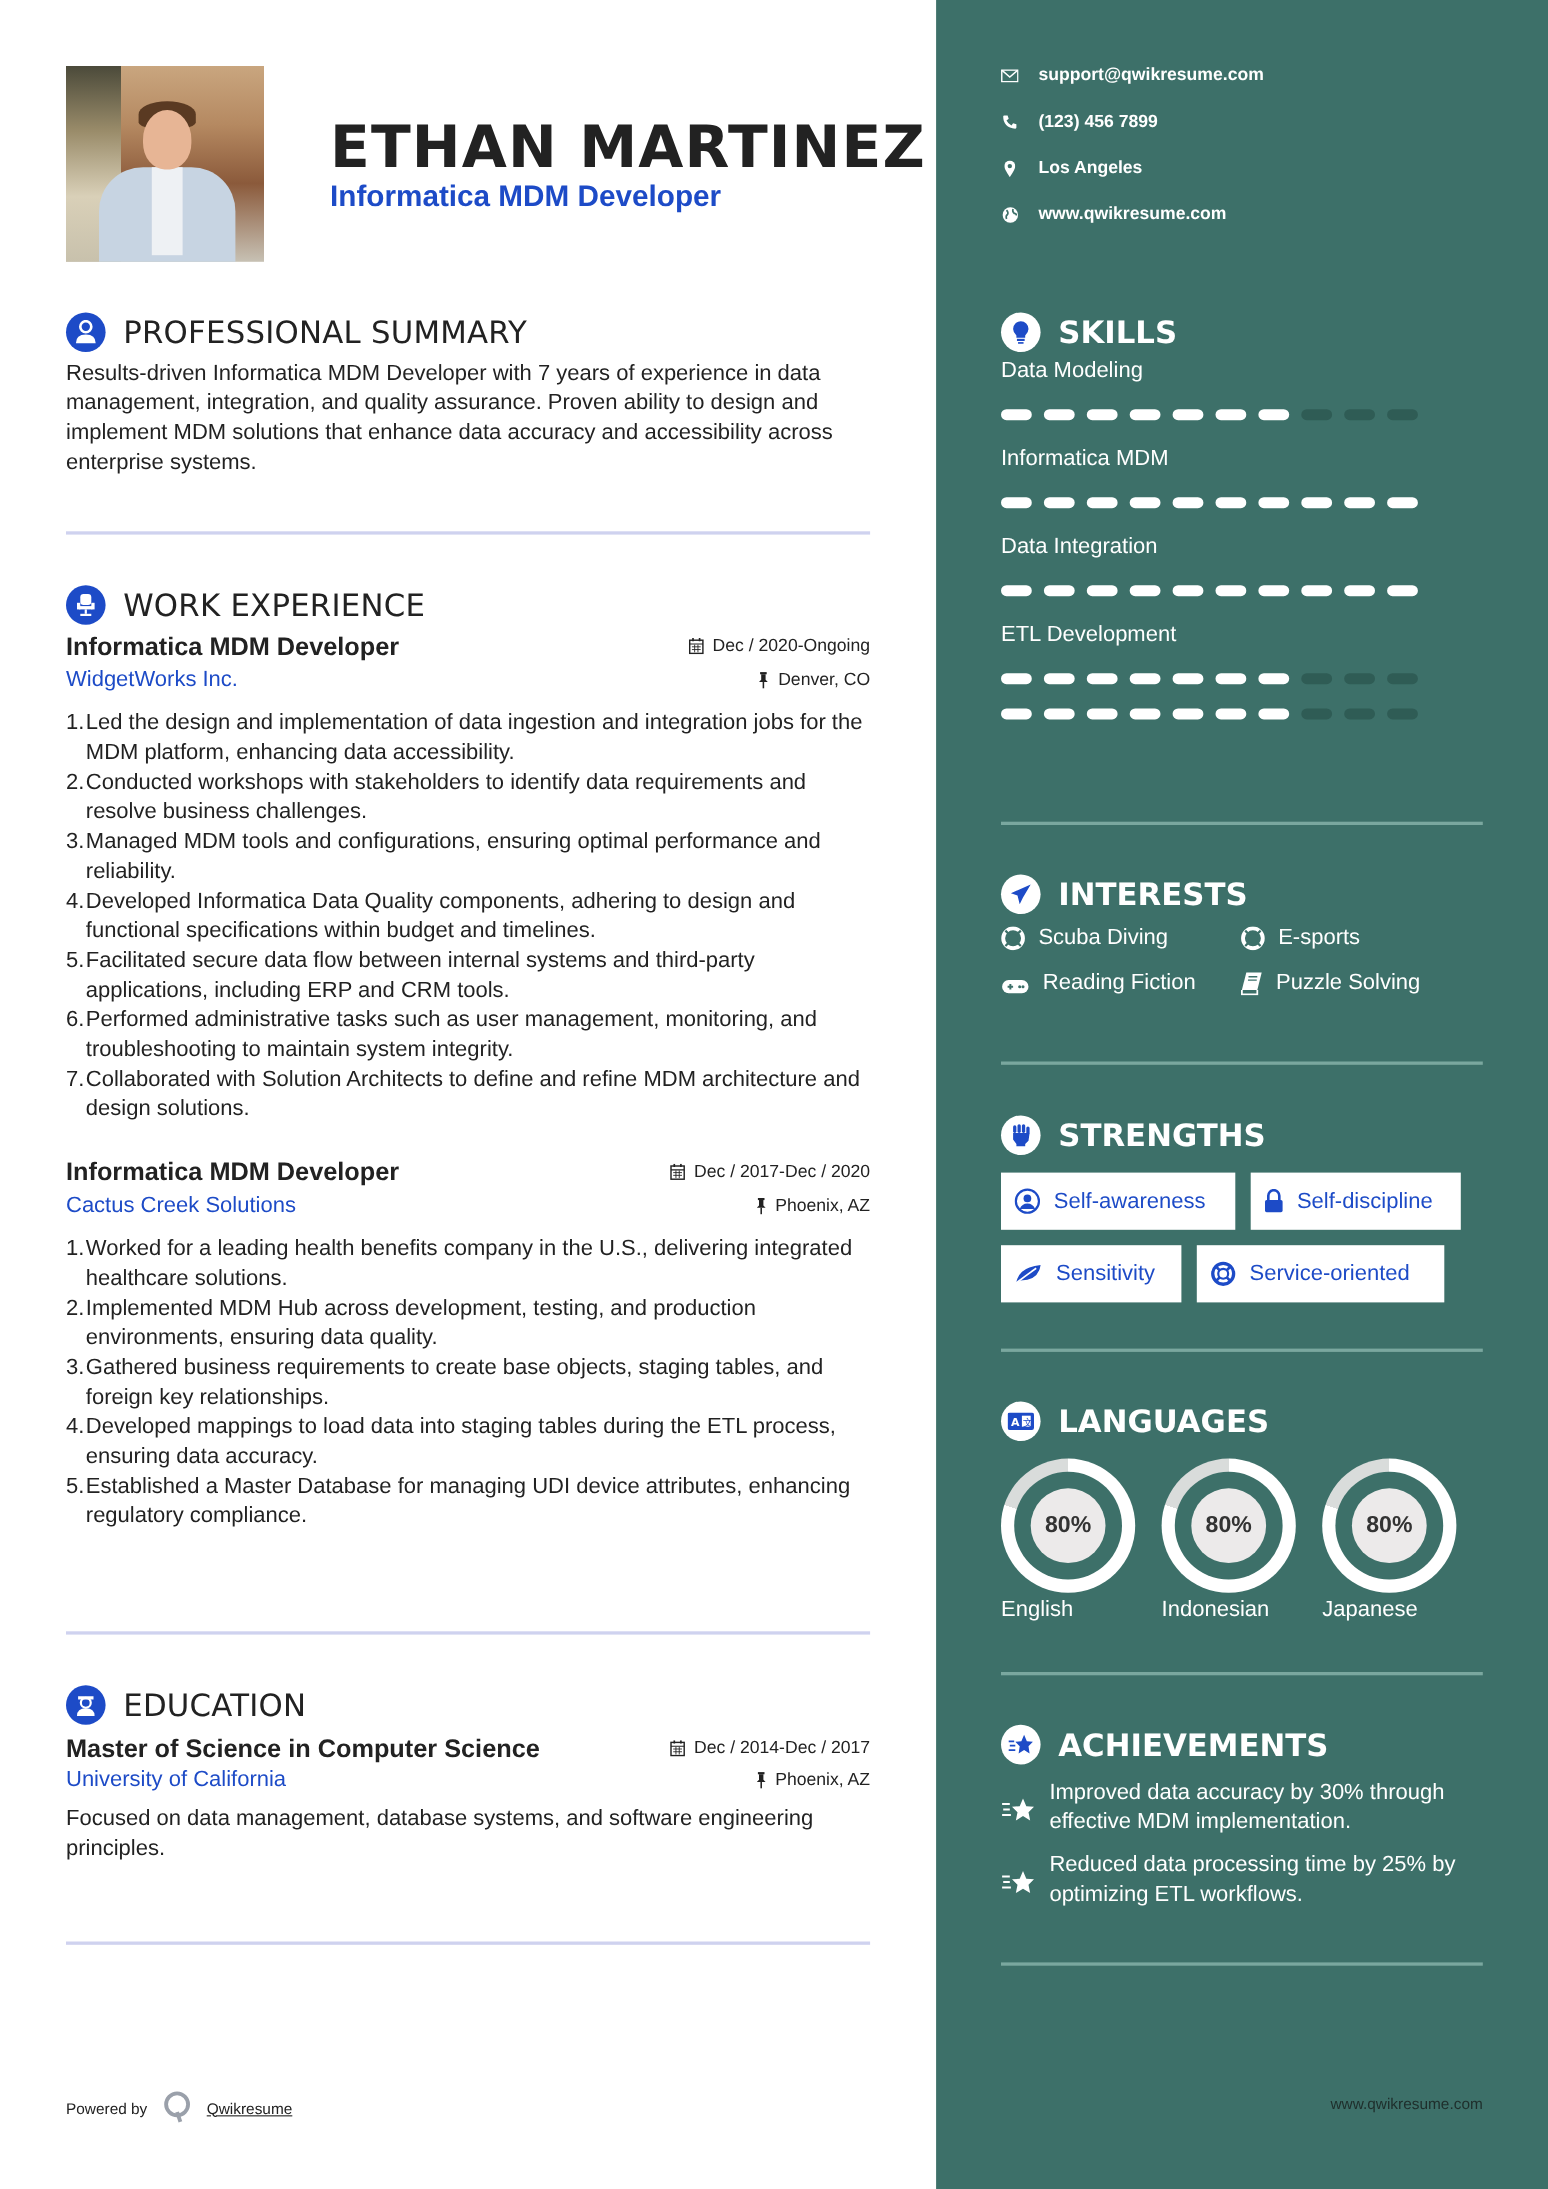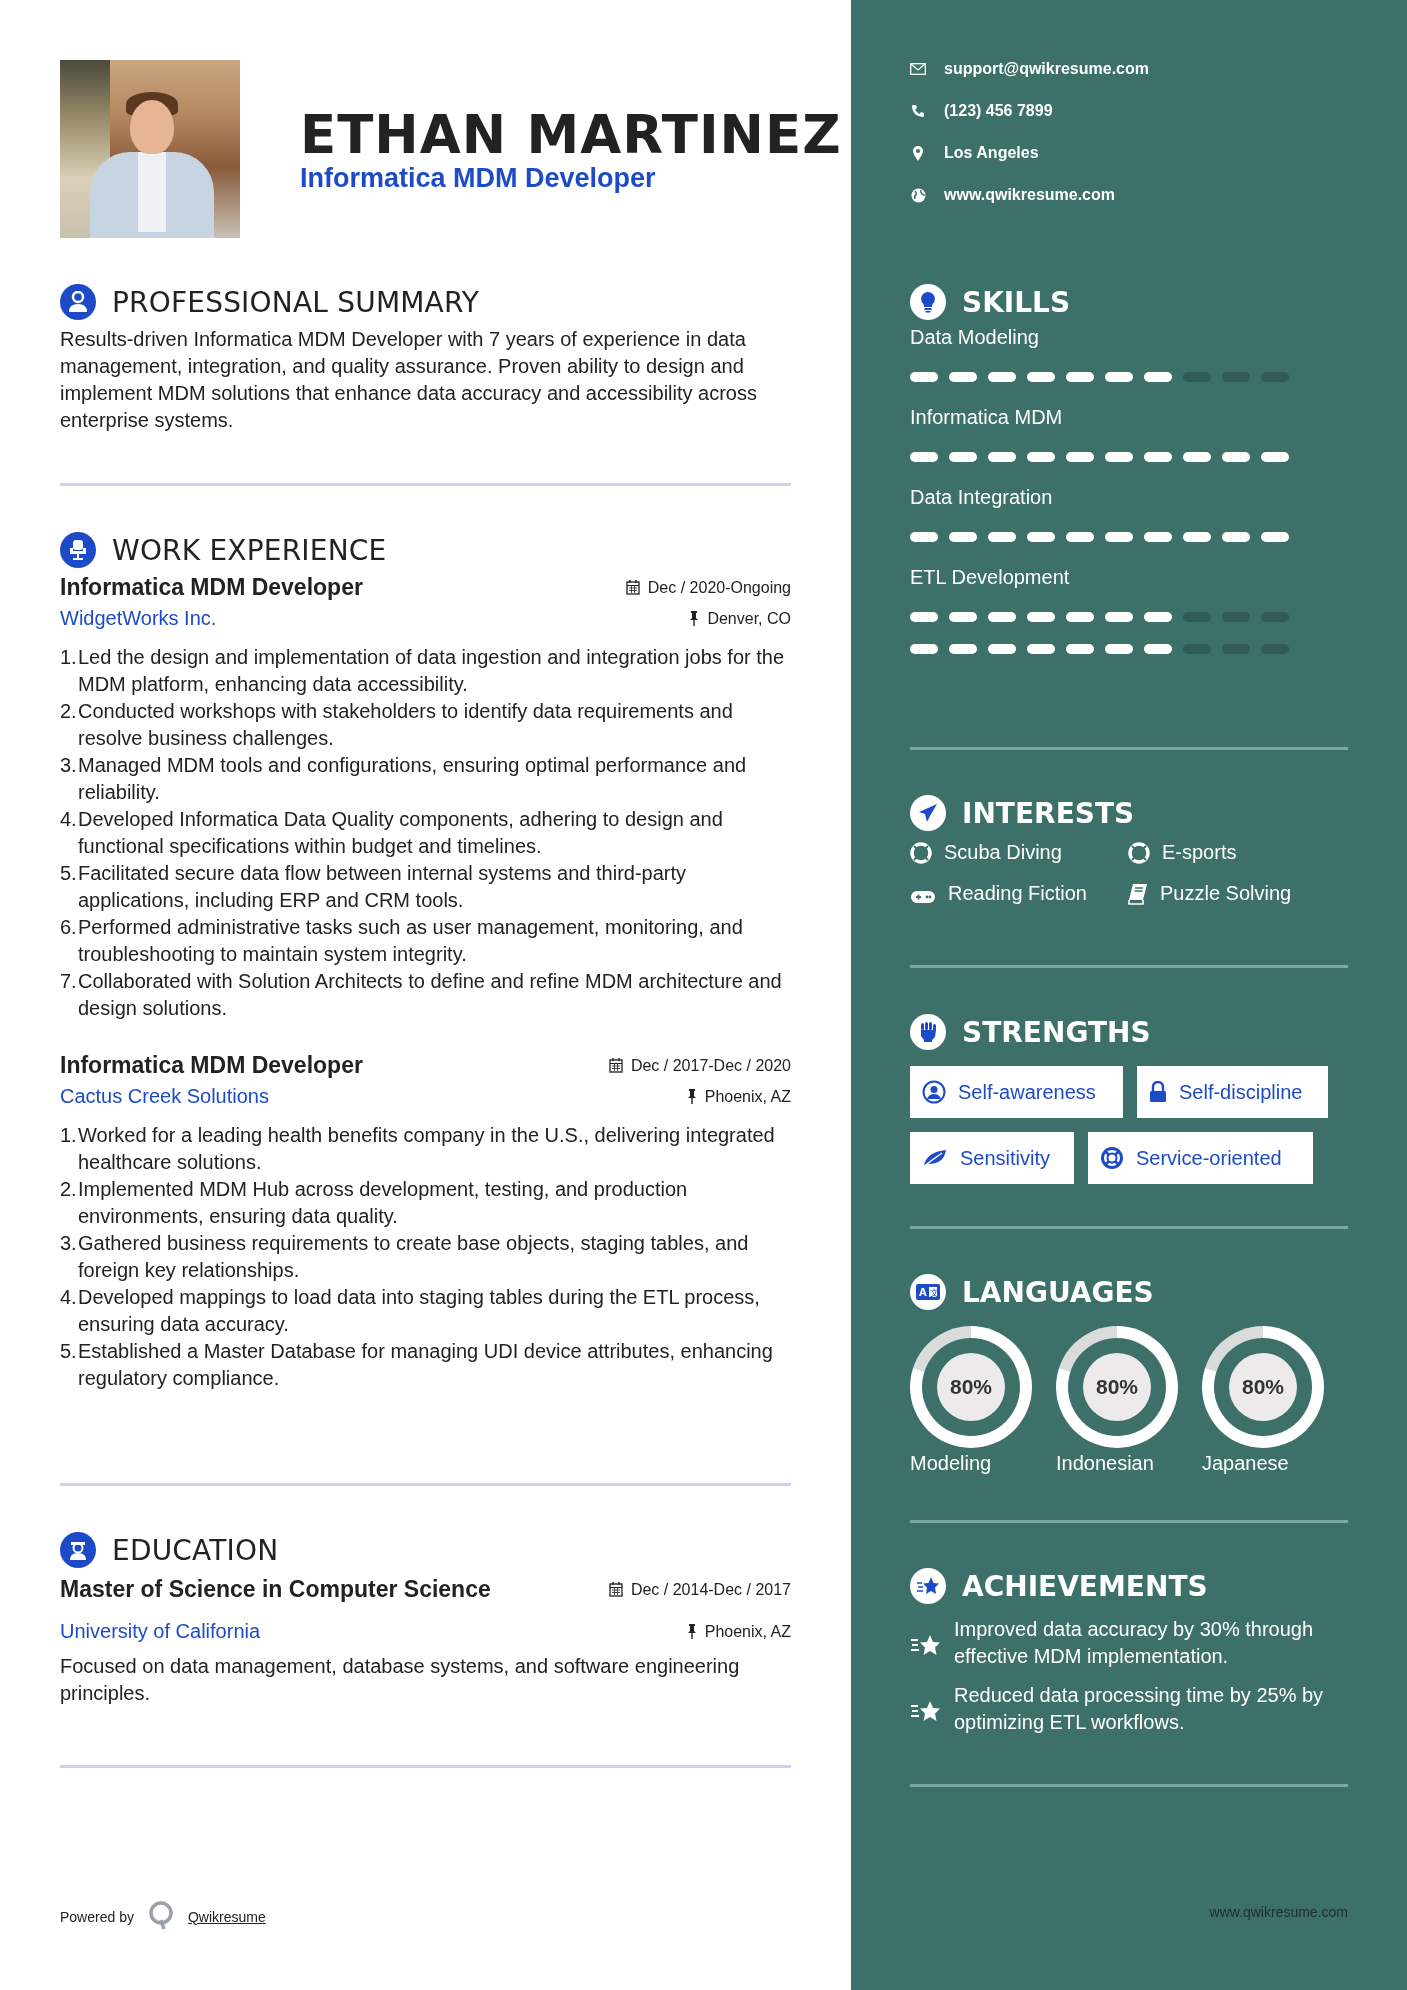--- a/index.html
+++ b/index.html
@@ -210,21 +210,21 @@
         <svg width="14" height="15" viewBox="0 0 14 15">
             <rect x="1" y="2" width="12" height="12" fill="none" stroke="#222" stroke-width="1.3"></rect>
             <line x1="1" y1="5.5" x2="13" y2="5.5" stroke="#222"></line>
             <line x1="4" y1="0" x2="4" y2="3" stroke="#222" stroke-width="1.5"></line>
             <line x1="10" y1="0" x2="10" y2="3" stroke="#222" stroke-width="1.5"></line>
             <path d="M3 8h8M3 10.5h8M5.5 6v7M8.5 6v7" stroke="#222" stroke-width="0.8"></path>
           </svg>
         <span>Dec / 2014-Dec / 2017</span>
       </span>
     </div>
-    <div class="job-row" style="margin-top:17px;">
+    <div class="job-row" style="margin-top:4px;">
       <span class="job-company">University of California</span>
       <span class="meta">
         <svg width="10" height="15" viewBox="0 0 10 15">
             <rect x="2" y="0" width="6" height="2" fill="#222"></rect>
             <path d="M3 2h4v5l2 2H1l2-2z" fill="#222"></path>
             <rect x="4.3" y="9" width="1.4" height="6" fill="#222"></rect>
           </svg>
         <span>Phoenix, AZ</span>
       </span>
     </div>
@@ -478,21 +478,21 @@
         </svg>
     </span>
     <span class="side-title">LANGUAGES</span>
   </div>
   <div class="langs">
     <div class="lang">
       <div class="ring">
           <div class="gap"></div>
           <div class="inner">80%</div>
         </div>
-      <div class="lang-name">Modeling</div>
+      <div class="lang-name">English</div>
     </div>
     <div class="lang">
       <div class="ring">
           <div class="gap"></div>
           <div class="inner">80%</div>
         </div>
       <div class="lang-name">Indonesian</div>
     </div>
     <div class="lang">
       <div class="ring">

